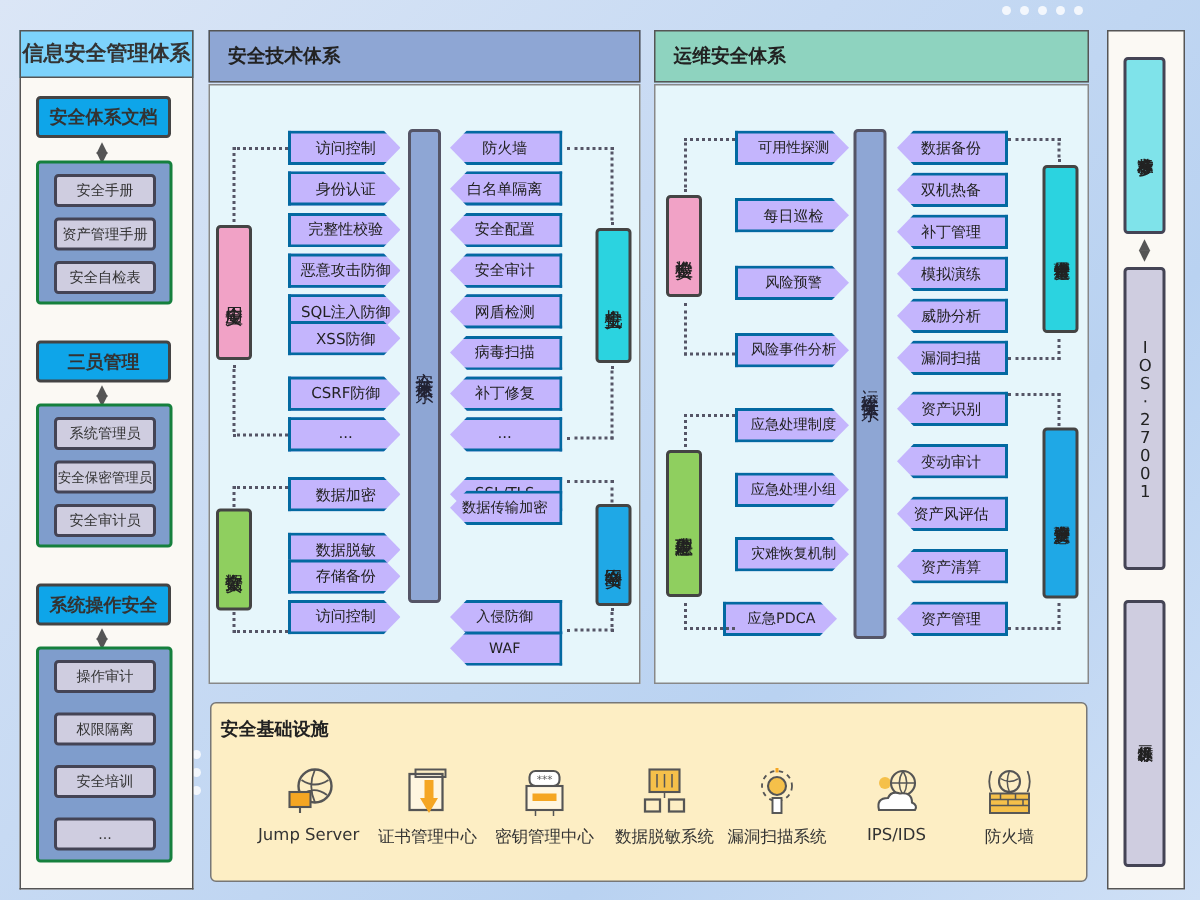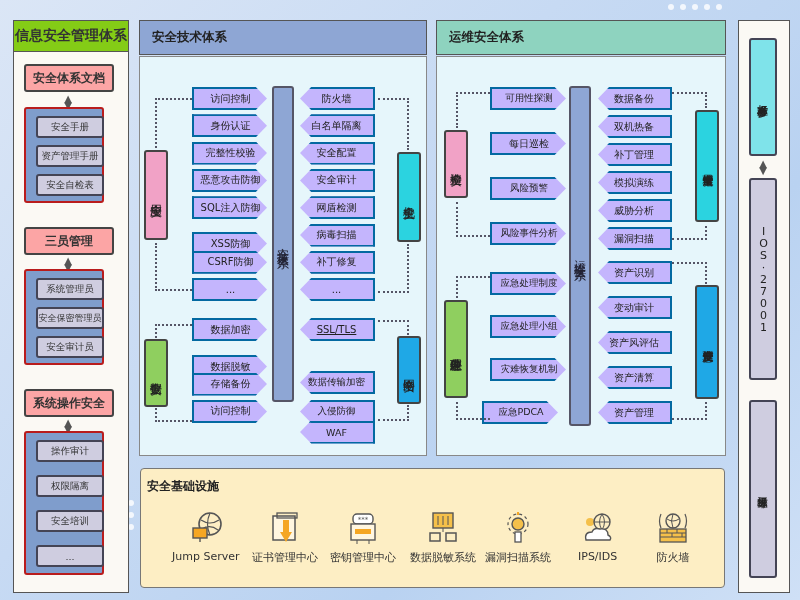--- a/index.html
+++ b/index.html
@@ -2,23 +2,23 @@
 <html><head>
 <meta charset="utf-8">
 <style>
 *{box-sizing:border-box;margin:0;padding:0}
 html,body{width:800px;height:600px;overflow:hidden}
 body{font-family:"DejaVu Sans",sans-serif;background:linear-gradient(135deg,#dbe6f6 0%,#c7daf3 40%,#b9d2f1 70%,#cfe0f6 100%);position:relative;color:#333}
 .dots{position:absolute;display:flex;gap:6px}
 .dots span{width:6px;height:6px;border-radius:50%;background:#fff;opacity:.8}
 
 .lp{position:absolute;left:13px;top:20px;width:116px;height:573px;background:#fbf9f4;border:1px solid #555;border-top:none}
-.lp-title{position:absolute;left:13px;top:20px;width:116px;height:32px;background:#84cc16;border:1px solid #555;font-size:14px;font-weight:bold;color:#333;display:flex;align-items:center;justify-content:center;letter-spacing:0}
-.cy{position:absolute;left:24px;width:90px;height:28px;background:#fca5a5;border:2px solid #444;border-radius:3px;font-size:12px;font-weight:bold;display:flex;align-items:center;justify-content:center}
-.grp{position:absolute;left:24px;width:80px;background:#7f9dcc;border:2px solid #b91c1c;border-radius:3px}
+.lp-title{position:absolute;left:13px;top:20px;width:116px;height:32px;background:#7dd3fc;border:1px solid #555;font-size:14px;font-weight:bold;color:#333;display:flex;align-items:center;justify-content:center;letter-spacing:0}
+.cy{position:absolute;left:24px;width:90px;height:28px;background:#0ea5e9;border:2px solid #444;border-radius:3px;font-size:12px;font-weight:bold;display:flex;align-items:center;justify-content:center}
+.grp{position:absolute;left:24px;width:91px;background:#7f9dcc;border:2px solid #15803d;border-radius:3px}
 .gi{position:absolute;left:10px;width:68px;height:22px;background:#cfcde0;border:2px solid #445;border-radius:3px;font-size:9.5px;display:flex;align-items:center;justify-content:center;color:#333}
 .darrow{position:absolute;left:64px;width:8px;height:14px;font-size:10px;line-height:7px;color:#555;text-align:center}
 
 .mp{position:absolute;top:56px;height:400px;background:#e6f6fb;border:1px solid #888}
 .mp-title{position:absolute;top:20px;height:35px;border:1px solid #555;font-size:12.5px;font-weight:bold;display:flex;align-items:center;padding-left:12px;color:#222}
 .bar{position:absolute;background:#8ea6d4;border:2px solid #556;border-radius:3px;display:flex;flex-direction:column;align-items:center;justify-content:center;font-size:12px;color:#223;line-height:16px}
 .item{position:absolute;height:23px;background:#c4b5fd;border:2px solid #0369a1;font-size:10px;display:flex;align-items:center;justify-content:center;color:#222;white-space:nowrap}
 .ri{clip-path:polygon(0 0,85% 0,100% 50%,85% 100%,0 100%);border-right:none}
 .li{clip-path:polygon(15% 0,100% 0,100% 100%,15% 100%,0 50%);border-left:none}
 .vlabel{position:absolute;width:24px;border:2px solid #444;border-radius:3px;display:flex;flex-direction:column;align-items:center;justify-content:center;font-size:12px;line-height:16px;color:#222}
@@ -83,21 +83,21 @@
 <div class="bar" style="left:272px;top:86px;width:22px;height:316px">
   <span style="writing-mode:vertical-rl;letter-spacing:2px">安全技术体系</span>
 </div>
 
 <div id="tech-app">
     <div class="item ri" style="left: 192px; top: 87px; width: 75px;">访问控制</div>
     <div class="item ri" style="left: 192px; top: 114.3px; width: 75px;">身份认证</div>
     <div class="item ri" style="left: 192px; top: 141.6px; width: 75px;">完整性校验</div>
     <div class="item ri" style="left: 192px; top: 168.9px; width: 75px;">恶意攻击防御</div>
     <div class="item ri" style="left: 192px; top: 196.2px; width: 75px;">SQL注入防御</div>
-    <div class="item ri" style="left: 192px; top: 232px; width: 75px;">XSS防御</div>
+    <div class="item ri" style="left: 192px; top: 214px; width: 75px;">XSS防御</div>
     <div class="item ri" style="left: 192px; top: 250.8px; width: 75px;">CSRF防御</div>
     <div class="item ri" style="left: 192px; top: 278.1px; width: 75px;">...</div>
   </div>
 <div id="tech-host">
     <div class="item li" style="left: 300px; top: 87px; width: 75px;">防火墙</div>
     <div class="item li" style="left: 300px; top: 114.3px; width: 75px;">白名单隔离</div>
     <div class="item li" style="left: 300px; top: 141.6px; width: 75px;">安全配置</div>
     <div class="item li" style="left: 300px; top: 168.9px; width: 75px;">安全审计</div>
     <div class="item li" style="left: 300px; top: 196.2px; width: 75px;">网盾检测</div>
     <div class="item li" style="left: 300px; top: 223.5px; width: 75px;">病毒扫描</div>
@@ -105,21 +105,21 @@
     <div class="item li" style="left: 300px; top: 278.1px; width: 75px;">...</div>
   </div>
 <div id="tech-data">
     <div class="item ri" style="left: 192px; top: 318px; width: 75px;">数据加密</div>
     <div class="item ri" style="left: 192px; top: 355px; width: 75px;">数据脱敏</div>
     <div class="item ri" style="left: 192px; top: 372.6px; width: 75px;">存储备份</div>
     <div class="item ri" style="left: 192px; top: 399.9px; width: 75px;">访问控制</div>
   </div>
 <div id="tech-net">
     <div class="item li" style="left: 300px; top: 318px; width: 75px; font-size: 10px; text-decoration: underline;">SSL/TLS</div>
-    <div class="item li" style="left: 300px; top: 327px; width: 75px; font-size: 9.5px; margin-top: 44px;">数据传输加密</div>
+    <div class="item li" style="left: 300px; top: 327px; width: 75px; font-size: 9.5px;">数据传输加密</div>
     <div class="item li" style="left: 300px; top: 372.6px; width: 75px; font-size: 9.5px; margin-top: 48px;">WAF</div>
     <div class="item li" style="left: 300px; top: 399.9px; width: 75px; font-size: 9.5px;">入侵防御</div>
   </div>
 
 <div class="vlabel" style="left:144px;top:150px;height:90px;background:#f1a2c6">
     <span style="writing-mode:vertical-rl">应用安全</span>
   </div>
 <div class="vlabel" style="left:397px;top:152px;height:90px;background:#2bd3e0">
     <span style="writing-mode:vertical-rl">主机安全</span>
   </div>

